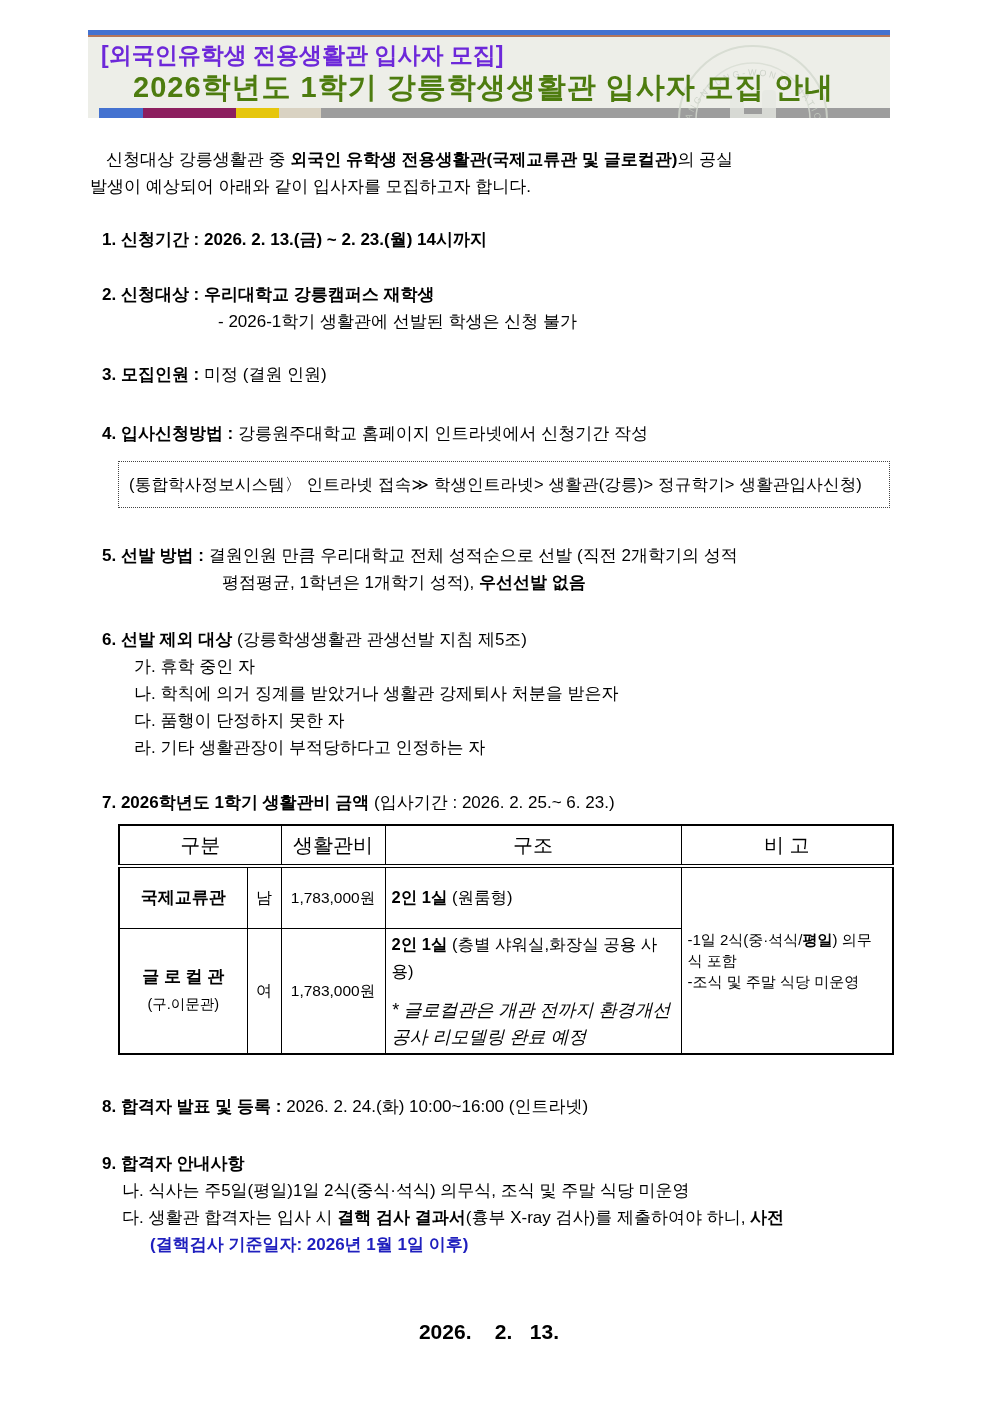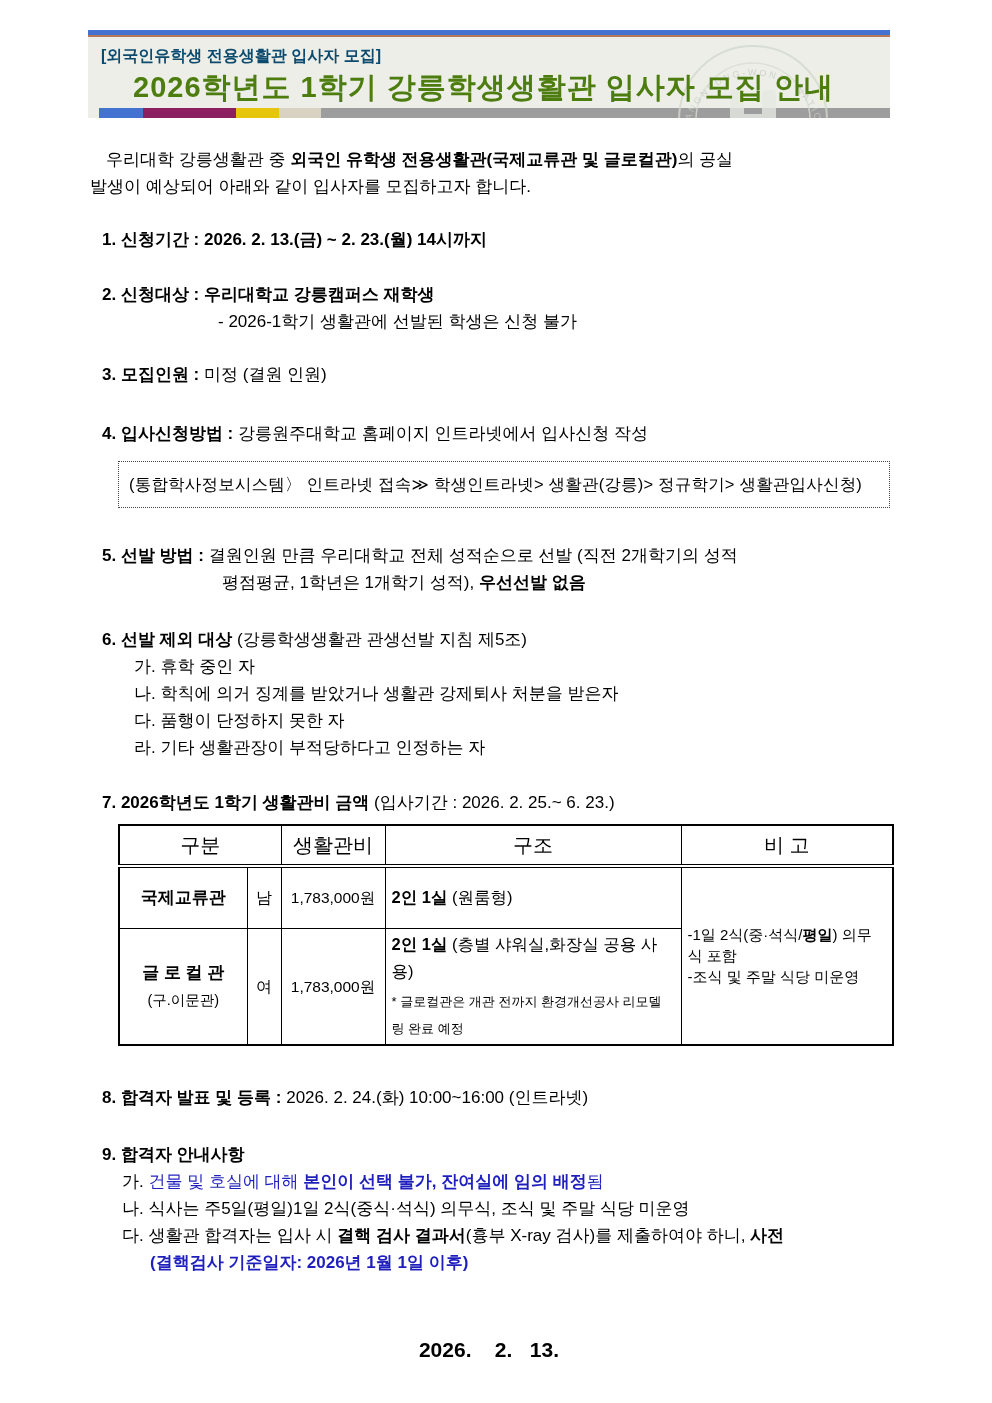--- a/index.html
+++ b/index.html
@@ -11,21 +11,21 @@
     color:#000;
     box-sizing:border-box;
     padding:30px 102px 40px 88px;
     font-size:17px;
   }
   
   .banner{position:relative;background:#edeee8;overflow:hidden;}
   .bar-top-blue{height:5px;background:#4472d0;}
   .bar-top-brown{height:2px;background:#b5765a;}
   .banner-body{position:relative;padding:5px 0 3px 13px;z-index:1;}
-  .banner-sub{color:#0c4a6e;font-weight:bold;font-size:16px;line-height:27px;}
+  .banner-sub{color:#6d28d9;font-weight:bold;font-size:23px;line-height:27px;}
   .banner-title{color:#4d7c0f;font-weight:bold;font-size:29px;line-height:36px;padding-left:32px;letter-spacing:1px;}
   .bar-bottom{display:flex;height:10px;margin-left:11px;}
   .seg-blue{width:44px;background:#4472d0;}
   .seg-maroon{width:93px;background:#8c1f5f;}
   .seg-yellow{width:43px;background:#e6c60d;}
   .seg-beige{width:42px;background:#d9d2c2;}
   .seg-gray{flex:1;background:#9d9d9d;}
   .seal{position:absolute;right:52px;top:2px;z-index:0;opacity:0.8;}
   
   .intro{margin:28px 0 26px 2px;line-height:27px;}
@@ -62,21 +62,21 @@
     border-bottom:4px double #000;
   }
   .col-name{width:128px;} .col-gender{width:34px;} .col-fee{width:104px;}
   .col-struct{width:296px;} .col-note{width:212px;}
   .cell-name{text-align:center;font-weight:bold;font-size:17px;}
   .cell-name .sub{font-weight:normal;font-size:14.5px;}
   .cell-gender{text-align:center;font-size:16px;}
   .cell-fee{text-align:center;font-size:15.5px;}
   .cell-struct{font-size:15.5px;}
   .cell-struct .room{font-size:16.5px;}
-  .cell-struct .small-note{font-size:13px;display:block;margin-top:3px;}
+  .cell-struct .small-note{font-size:18px;display:block;margin-top:12px;font-style:italic;}
   .cell-note{font-size:15px;line-height:21px;}
   .row1{height:62px;} .row2{height:88px;}
   
   .blue{color:#1f1fbe;}
   .s9-item{padding-left:20px;}
   .s9-da2{padding-left:48px;font-weight:bold;}
   .s9-tb{padding-left:48px;font-weight:bold;}
   
   .doc-date{text-align:center;font-weight:bold;font-size:21px;margin-top:62px;white-space:pre;}
 </style>
@@ -108,39 +108,39 @@
     <div class="bar-bottom">
       <div class="seg-blue"></div>
       <div class="seg-maroon"></div>
       <div class="seg-yellow"></div>
       <div class="seg-beige"></div>
       <div class="seg-gray"></div>
     </div>
   </div>
 
   <div class="intro">
-    <div class="l1"><span>우리대학 강릉생활관 중 </span><b>외국인 유학생 전용생활관(국제교류관 및 글로컬관)</b><span>의 공실</span></div>
+    <div class="l1"><span>신청대상 강릉생활관 중 </span><b>외국인 유학생 전용생활관(국제교류관 및 글로컬관)</b><span>의 공실</span></div>
     <div>발생이 예상되어 아래와 같이 입사자를 모집하고자 합니다.</div>
   </div>
 
   <div class="sec mb-lg">
     <span class="sec-label">1. 신청기간 : </span><span class="b">2026. 2. 13.(금) ~ 2. 23.(월) 14시까지</span>
   </div>
 
   <div class="sec">
     <div><span class="sec-label">2. 신청대상 : </span><span class="b">우리대학교 강릉캠퍼스 재학생</span></div>
     <div class="sub-indent">- 2026-1학기 생활관에 선발된 학생은 신청 불가</div>
   </div>
 
   <div class="sec" style="margin-top:26px;margin-bottom:32px;">
     <span class="sec-label">3. 모집인원 : </span><span>미정 (결원 인원)</span>
   </div>
 
   <div class="sec" style="margin-bottom:34px;">
-    <div><span class="sec-label">4. 입사신청방법 : </span><span>강릉원주대학교 홈페이지 인트라넷에서  입사신청 작성</span></div>
+    <div><span class="sec-label">4. 입사신청방법 : </span><span>강릉원주대학교 홈페이지 인트라넷에서  신청기간 작성</span></div>
     <div class="path-box">(통합학사정보시스템〉 인트라넷 접속≫ 학생인트라넷&gt; 생활관(강릉)&gt; 정규학기&gt; 생활관입사신청)</div>
   </div>
 
   <div class="sec" style="margin-bottom:30px;">
     <div><span class="sec-label">5. 선발 방법 : </span><span>결원인원 만큼 우리대학교 전체 성적순으로 선발 (직전 2개학기의 성적</span></div>
     <div class="s5-l2"><span>평점평균, 1학년은 1개학기 성적), </span><b>우선선발 없음</b></div>
   </div>
 
   <div class="sec" style="margin-bottom:28px;">
     <div><span class="sec-label">6. 선발 제외 대상</span><span> (강릉학생생활관 관생선발 지침 제5조)</span></div>
@@ -191,23 +191,20 @@
       </tbody>
     </table>
   </div>
 
   <div class="sec" style="margin-bottom:30px;">
     <span class="sec-label">8. 합격자 발표 및 등록 : </span><span> 2026. 2. 24.(화) 10:00~16:00 (인트라넷)</span>
   </div>
 
   <div class="sec">
     <div class="sec-label">9. 합격자 안내사항</div>
-    <div class="s9-item">
-      <span>가. </span><span class="blue">건물 및 호실에 대해 </span><b class="blue">본인이 선택 불가</b><b class="blue">, </b><b class="blue">잔여실에 임의 배정</b><span class="blue">됨</span>
-    </div>
     <div class="s9-item">나. 식사는 주5일(평일)1일 2식(중식·석식) 의무식, 조식 및 주말 식당 미운영</div>
     <div class="s9-item">
       <span>다. </span><span>생활관 합격자는 입사 시 </span><b>결핵 검사 결과서</b><span>(흉부 X-ray 검사)를 제출하여야 하니, </span><b>사전</b>
     </div>
     <div class="s9-tb blue">(결핵검사 기준일자: 2026년 1월 1일 이후)</div>
   </div>
 
   <div class="doc-date">2026.    2.   13.</div>
 
 </div>

